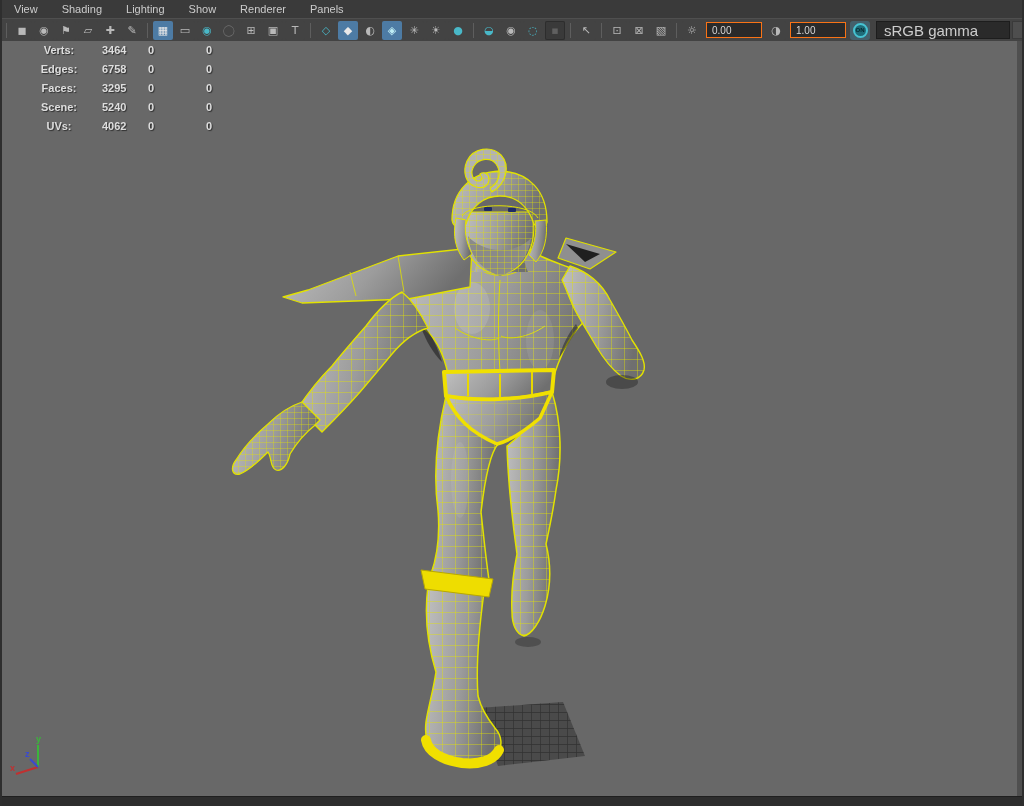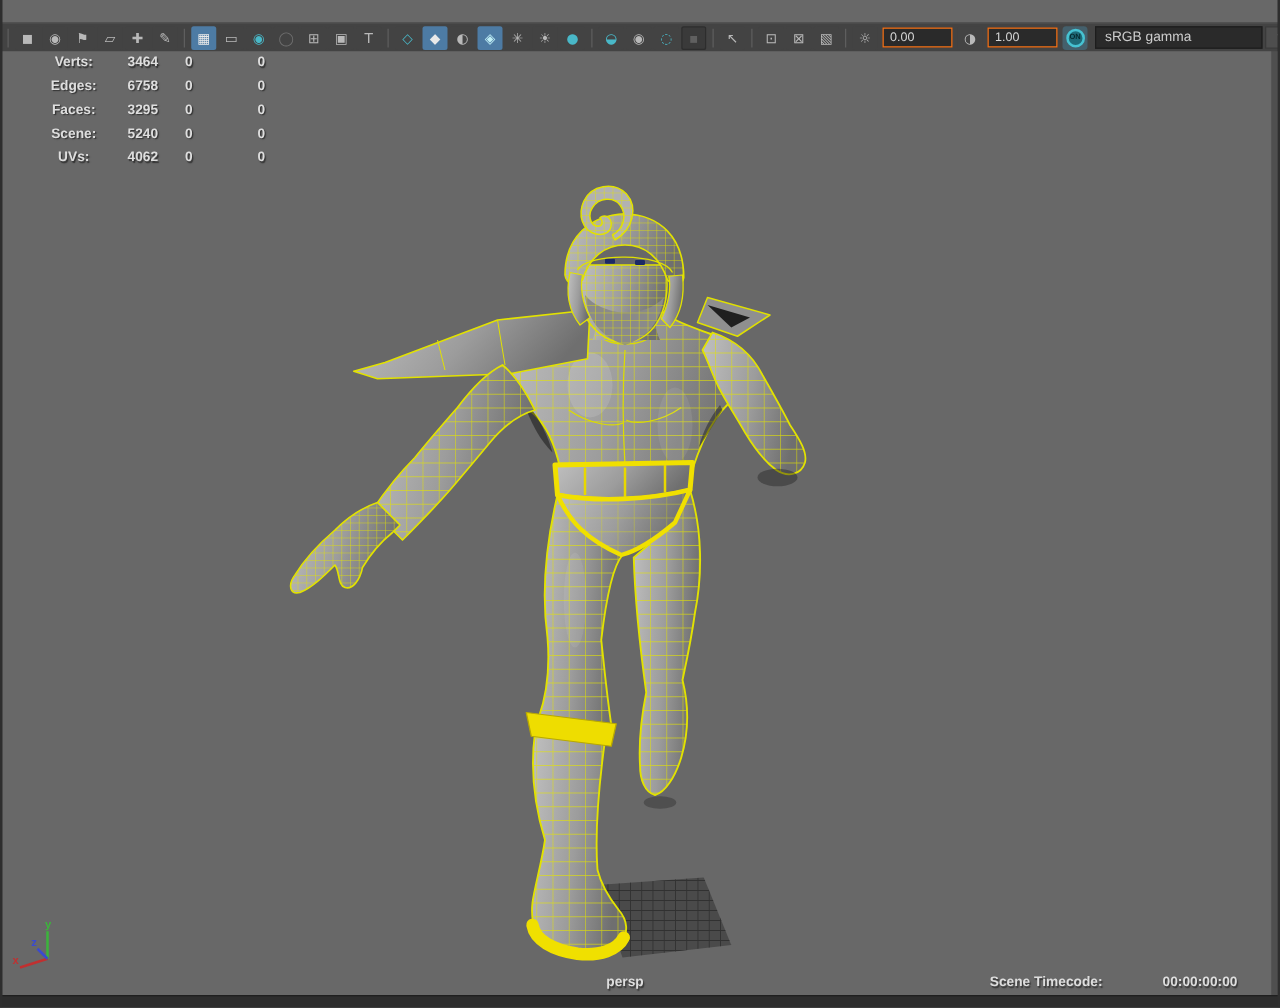--- a/index.html
+++ b/index.html
@@ -23,21 +23,21 @@
   .icon-btn.pressed{background:#3a3a3a;box-shadow:inset 0 0 0 1px #2d2d2d;color:#606060;}
   .tfield{width:44px;height:14px;flex:none;background:#2a2a2a;border:1px solid #f97316;
           color:#d6d6d6;font-size:10px;font-family:"Liberation Sans",sans-serif;
           padding:0 5px;margin:0 2px;}
   .toggle-on{width:20px;height:19px;flex:none;border-radius:3px;background:#44606c;
              display:flex;align-items:center;justify-content:center;cursor:pointer;}
   .toggle-on .ring{width:15px;height:15px;border-radius:50%;background:#1f6b78;
              border:2px solid #46c2d2;box-sizing:border-box;display:flex;align-items:center;
              justify-content:center;font-size:6px;font-weight:bold;color:#062a30;}
   .dropdown{height:16px;min-width:118px;flex:none;background:#2a2a2a;border:1px solid #1d1d1d;
-            color:#cdcdcd;font-size:11px;display:flex;align-items:center;padding:0 7px;
+            color:#cdcdcd;font-size:15px;display:flex;align-items:center;padding:0 7px;
             margin-left:4px;cursor:pointer;}
   .drop-arrow{width:24px;height:16px;flex:none;background:#4e4e4e;border:1px solid #3a3a3a;
             display:flex;align-items:center;justify-content:center;color:#c7c7c7;
             font-size:8px;margin-left:2px;cursor:pointer;font-family:"DejaVu Sans",sans-serif;}
   
   .viewport{position:absolute;top:40px;left:0;width:1024px;height:757px;background:#686868;}
   .edge-left{position:absolute;top:0;left:0;width:2px;height:806px;background:#2e2e2e;z-index:40;}
   .edge-right{position:absolute;top:0;right:0;width:2px;height:806px;background:#2e2e2e;z-index:40;}
   .edge-right-inner{position:absolute;top:40px;right:2px;width:5px;height:757px;background:#4f4f4f;z-index:5;}
   .bottom-strip{position:absolute;left:0;right:0;bottom:0;height:9px;background:#2d2d2d;
@@ -55,20 +55,28 @@
              text-shadow:1px 1px 1px rgba(0,0,0,0.5);}
   .cam-label{position:absolute;left:0;width:1000px;text-align:center;}
   .timecode{position:absolute;right:34px;display:flex;gap:48px;}
   .axis-gizmo{position:absolute;left:8px;bottom:14px;z-index:10;}
 </style>
 </head>
 <body>
 
 <div class="app">
 
+  <div class="menubar">
+    <span class="menu">View</span>
+    <span class="menu">Shading</span>
+    <span class="menu">Lighting</span>
+    <span class="menu">Show</span>
+    <span class="menu">Renderer</span>
+    <span class="menu">Panels</span>
+  </div>
 
   <div class="toolbar">
       <span class="tsep"></span>
       <span class="icon-btn">◼</span>
       <span class="icon-btn">◉</span>
       <span class="icon-btn">⚑</span>
       <span class="icon-btn">▱</span>
       <span class="icon-btn">✚</span>
       <span class="icon-btn">✎</span>
       <span class="tsep"></span>
@@ -268,26 +276,19 @@
 
     <svg class="axis-gizmo" width="52" height="52" viewBox="0 0 52 52">
       <line x1="30" y1="36" x2="30" y2="14" stroke="#3bb53b" stroke-width="2"></line>
       <line x1="30" y1="36" x2="8" y2="43" stroke="#c03030" stroke-width="2"></line>
       <line x1="30" y1="36" x2="22" y2="28" stroke="#3a4ad0" stroke-width="2"></line>
       <text x="28" y="11" font-size="9" font-weight="bold" fill="#3bb53b">y</text>
       <text x="2" y="40" font-size="9" font-weight="bold" fill="#c03030">x</text>
       <text x="17" y="26" font-size="9" font-weight="bold" fill="#3a4ad0">z</text>
     </svg>
 
-    <div class="hud-bottom">
-      <div class="cam-label">persp</div>
-      <div class="timecode">
-        <span>Scene Timecode:</span>
-        <span>00:00:00:00</span>
-      </div>
-    </div>
   </div>
 
   <div class="edge-right-inner"></div>
   <div class="bottom-strip"></div>
   <div class="edge-left"></div>
   <div class="edge-right"></div>
 </div>
 
 </body></html>

